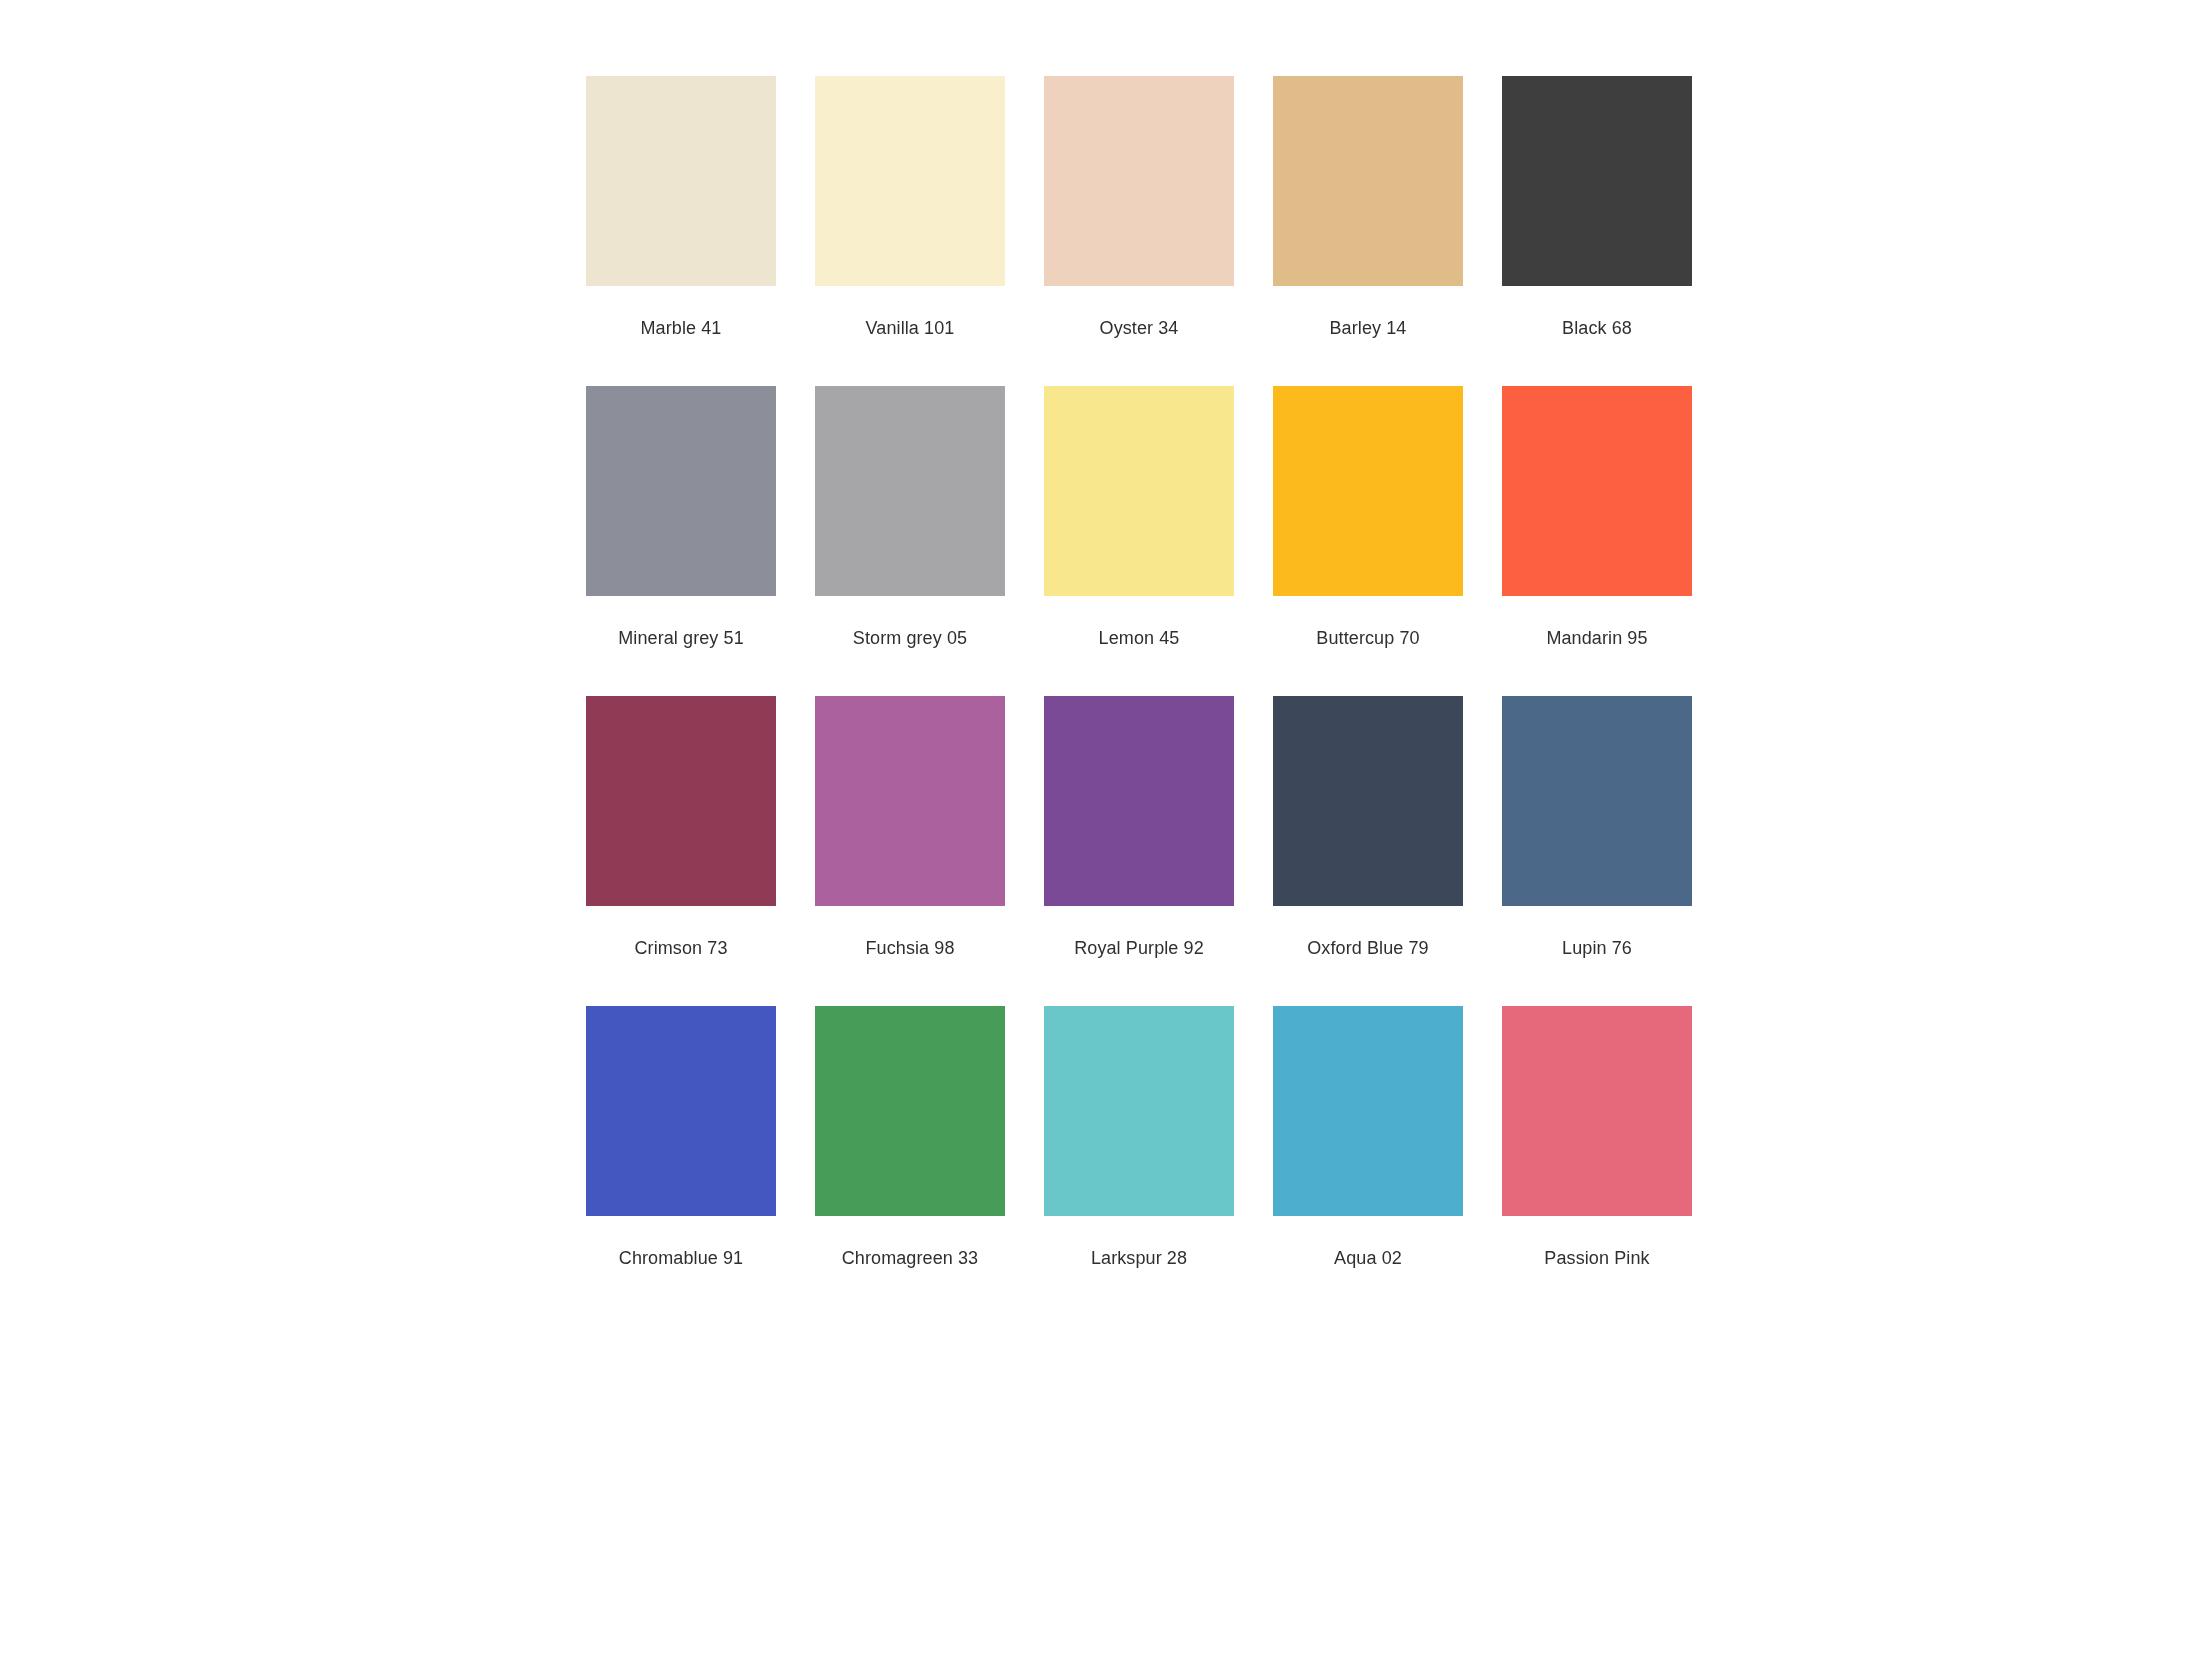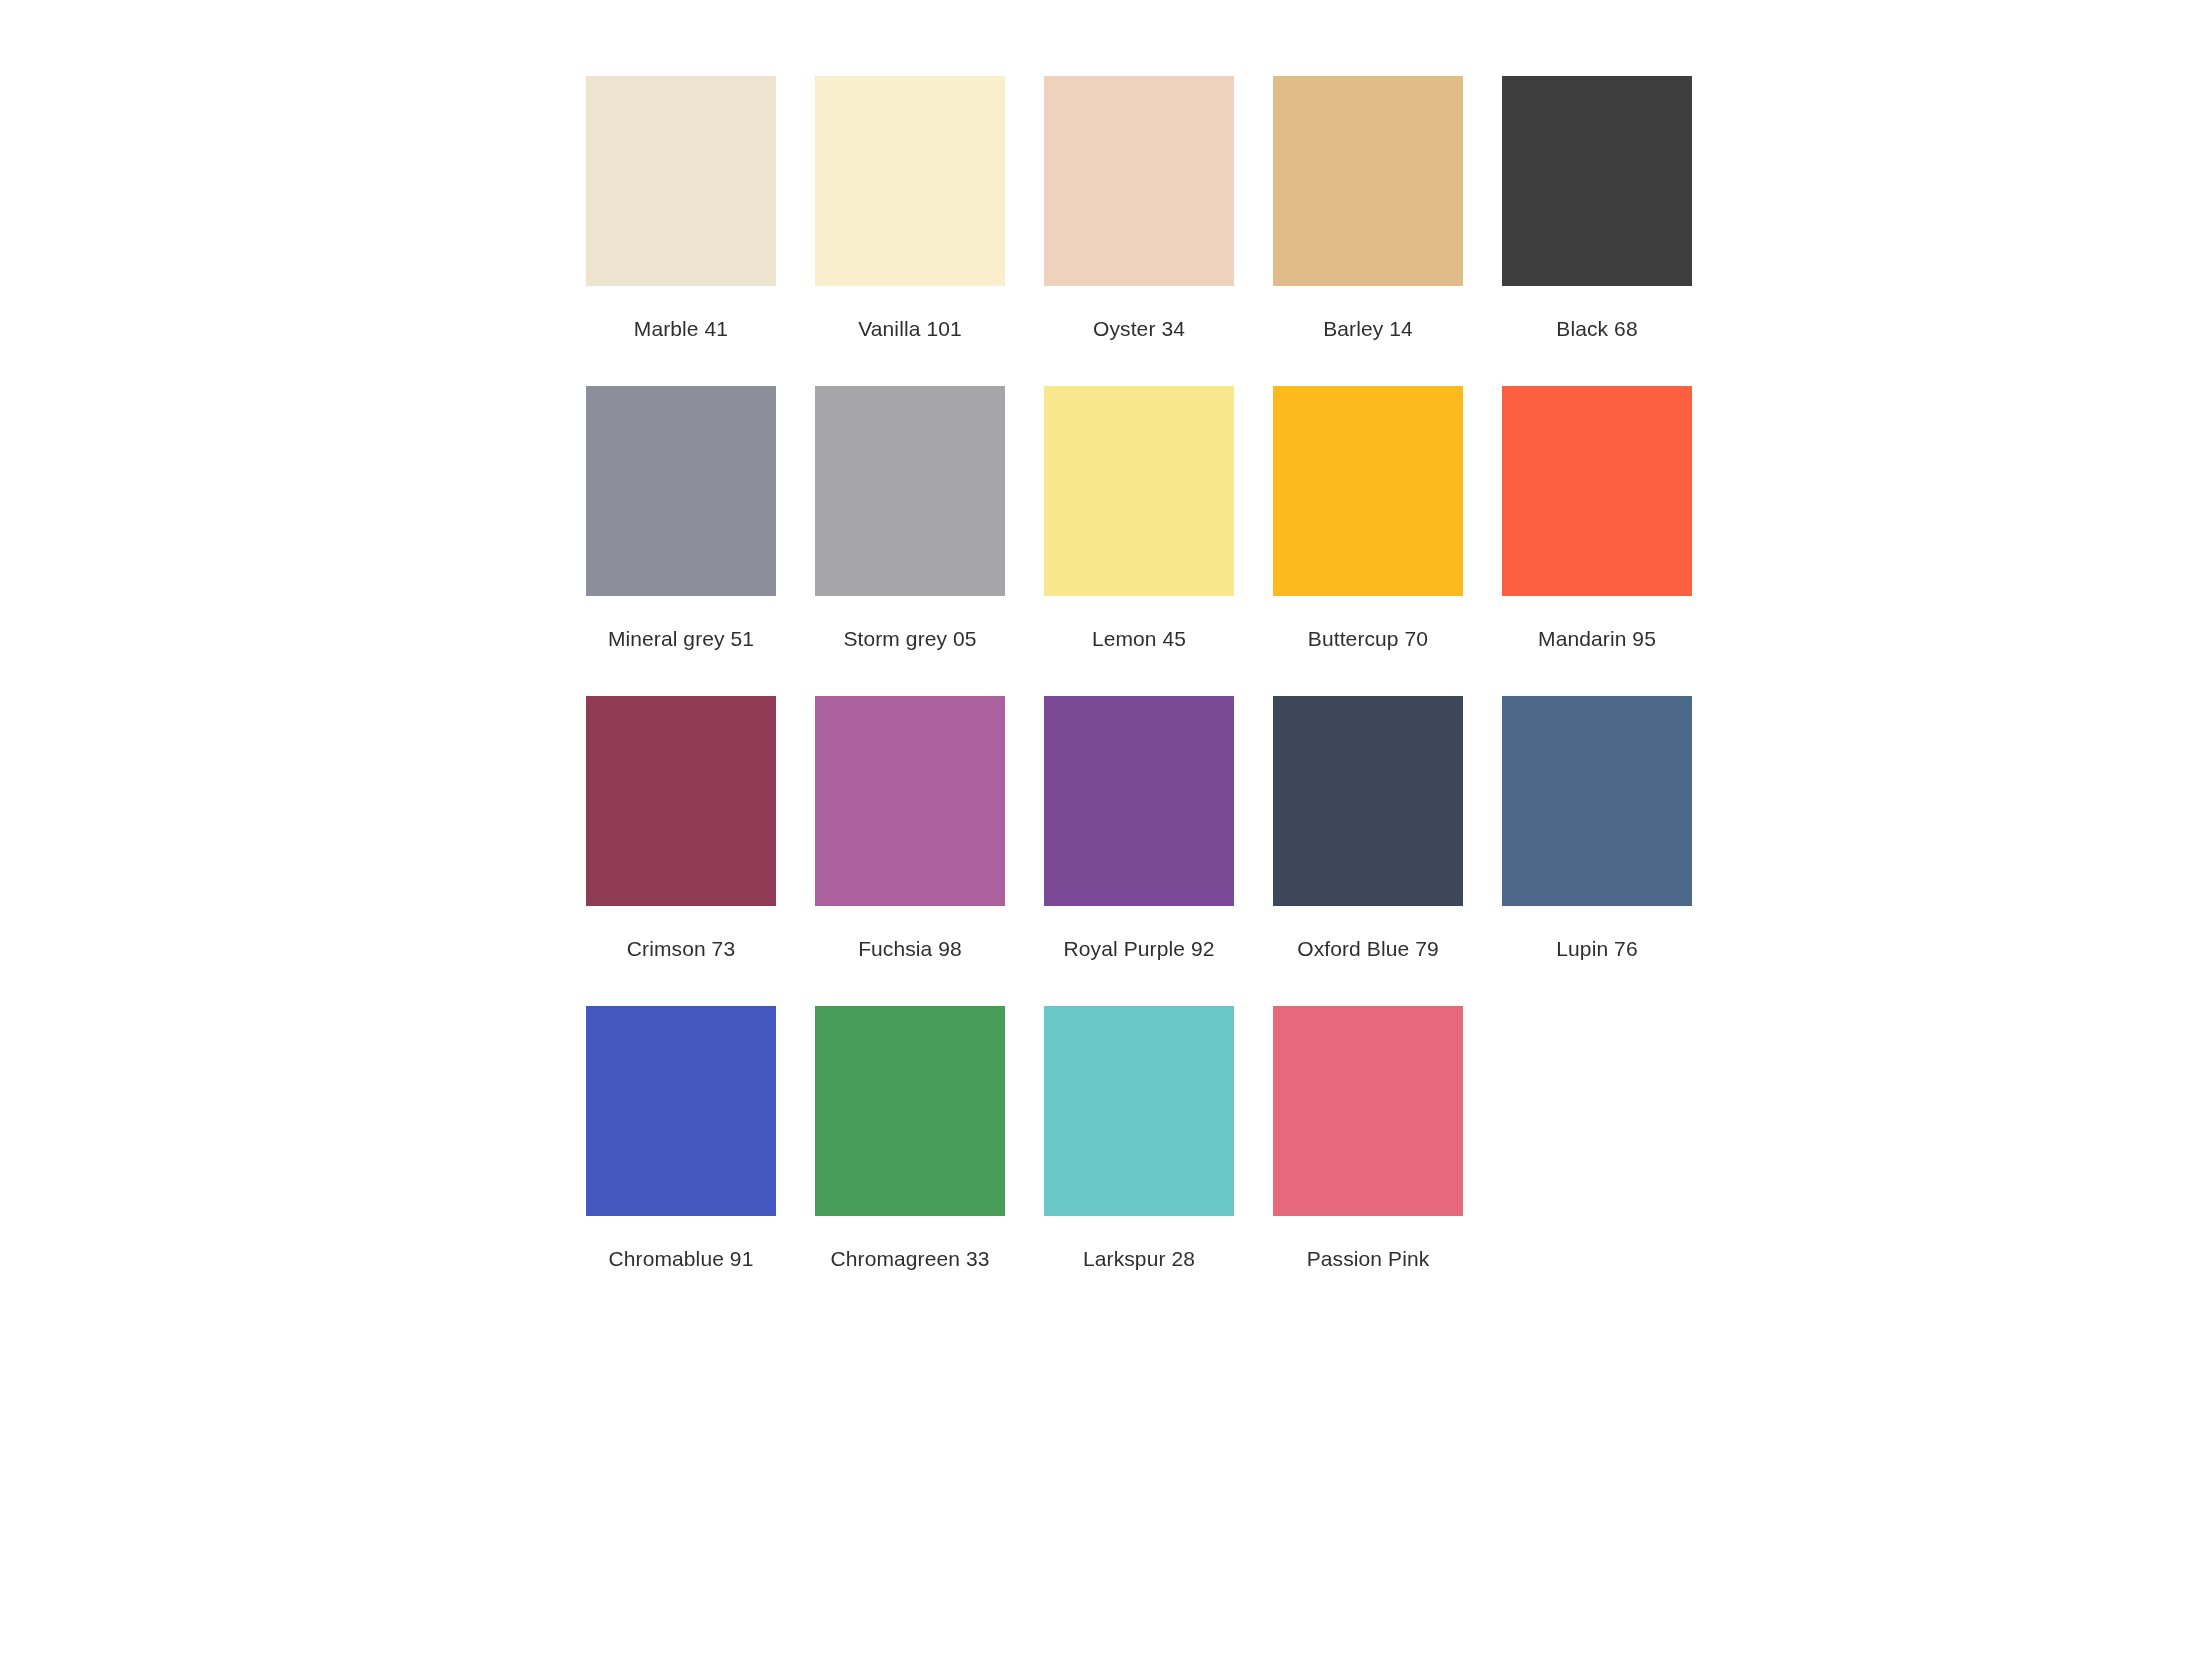--- a/index.html
+++ b/index.html
@@ -46,21 +46,21 @@
     width: 190px;
     height: 210px;
     display: block;
     border: 0;
     box-sizing: border-box;
   }
 
   .swatch-label {
     margin-top: 30px;
     font-family: "Liberation Sans", sans-serif;
-    font-size: 21px;
+    font-size: 18px;
     line-height: 25px;
     font-weight: 400;
     color: #2f2f2f;
     text-align: center;
     letter-spacing: 0.1px;
     white-space: nowrap;
   }
 </style>
 </head>
 <body>
@@ -133,19 +133,23 @@
       </div>
       <div class="swatch-cell">
         <div class="swatch-chip" style="background-color: rgb(71, 156, 88);"></div>
         <div class="swatch-label">Chromagreen 33</div>
       </div>
       <div class="swatch-cell">
         <div class="swatch-chip" style="background-color: rgb(105, 199, 202);"></div>
         <div class="swatch-label">Larkspur 28</div>
       </div>
       <div class="swatch-cell">
+        <div class="swatch-chip" style="background-color: rgb(78, 174, 206);"></div>
+        <div class="swatch-label">Aqua 02</div>
+      </div>
+      <div class="swatch-cell">
         <div class="swatch-chip" style="background-color: rgb(229, 105, 122);"></div>
         <div class="swatch-label">Passion Pink</div>
       </div>
       <div class="swatch-cell is-empty"></div>
     </div>
 </div>
 
 
 </body></html>

